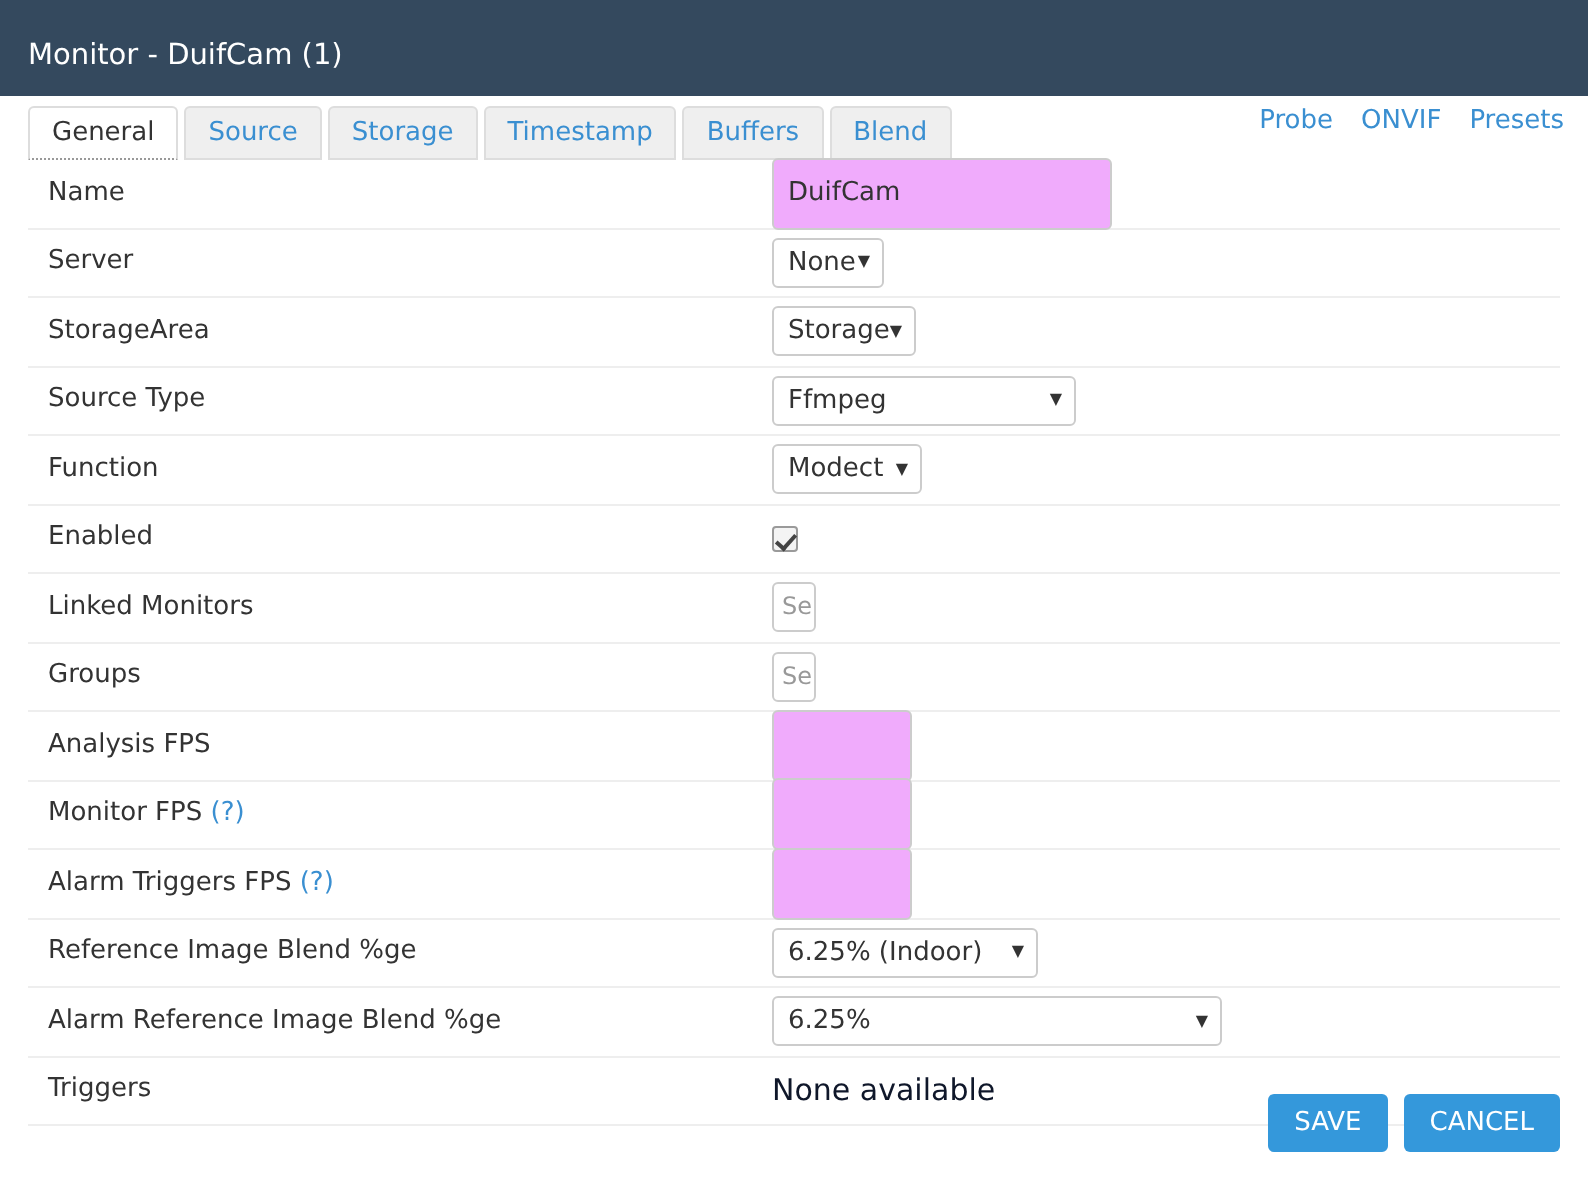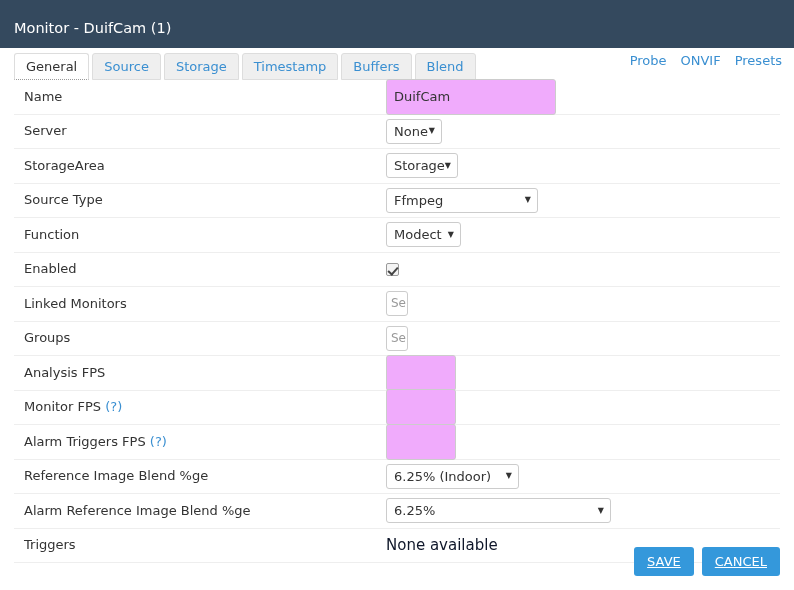--- a/index.html
+++ b/index.html
@@ -218,21 +218,20 @@
   .btn {
     background: #3498db;
     color: #ffffff;
     border: none;
     border-radius: 3px;
     font-family: "DejaVu Sans", sans-serif;
     font-size: 13px;
     padding: 7px 13px;
     cursor: pointer;
     line-height: 15px;
-    text-decoration: underline;
   }
 </style>
 </head>
 <body>
 
 <div class="header">
   <div class="header-title">Monitor - DuifCam (1)</div>
   <div class="header-links">
     <a class="header-link">Probe</a>
     <a class="header-link">ONVIF</a>

